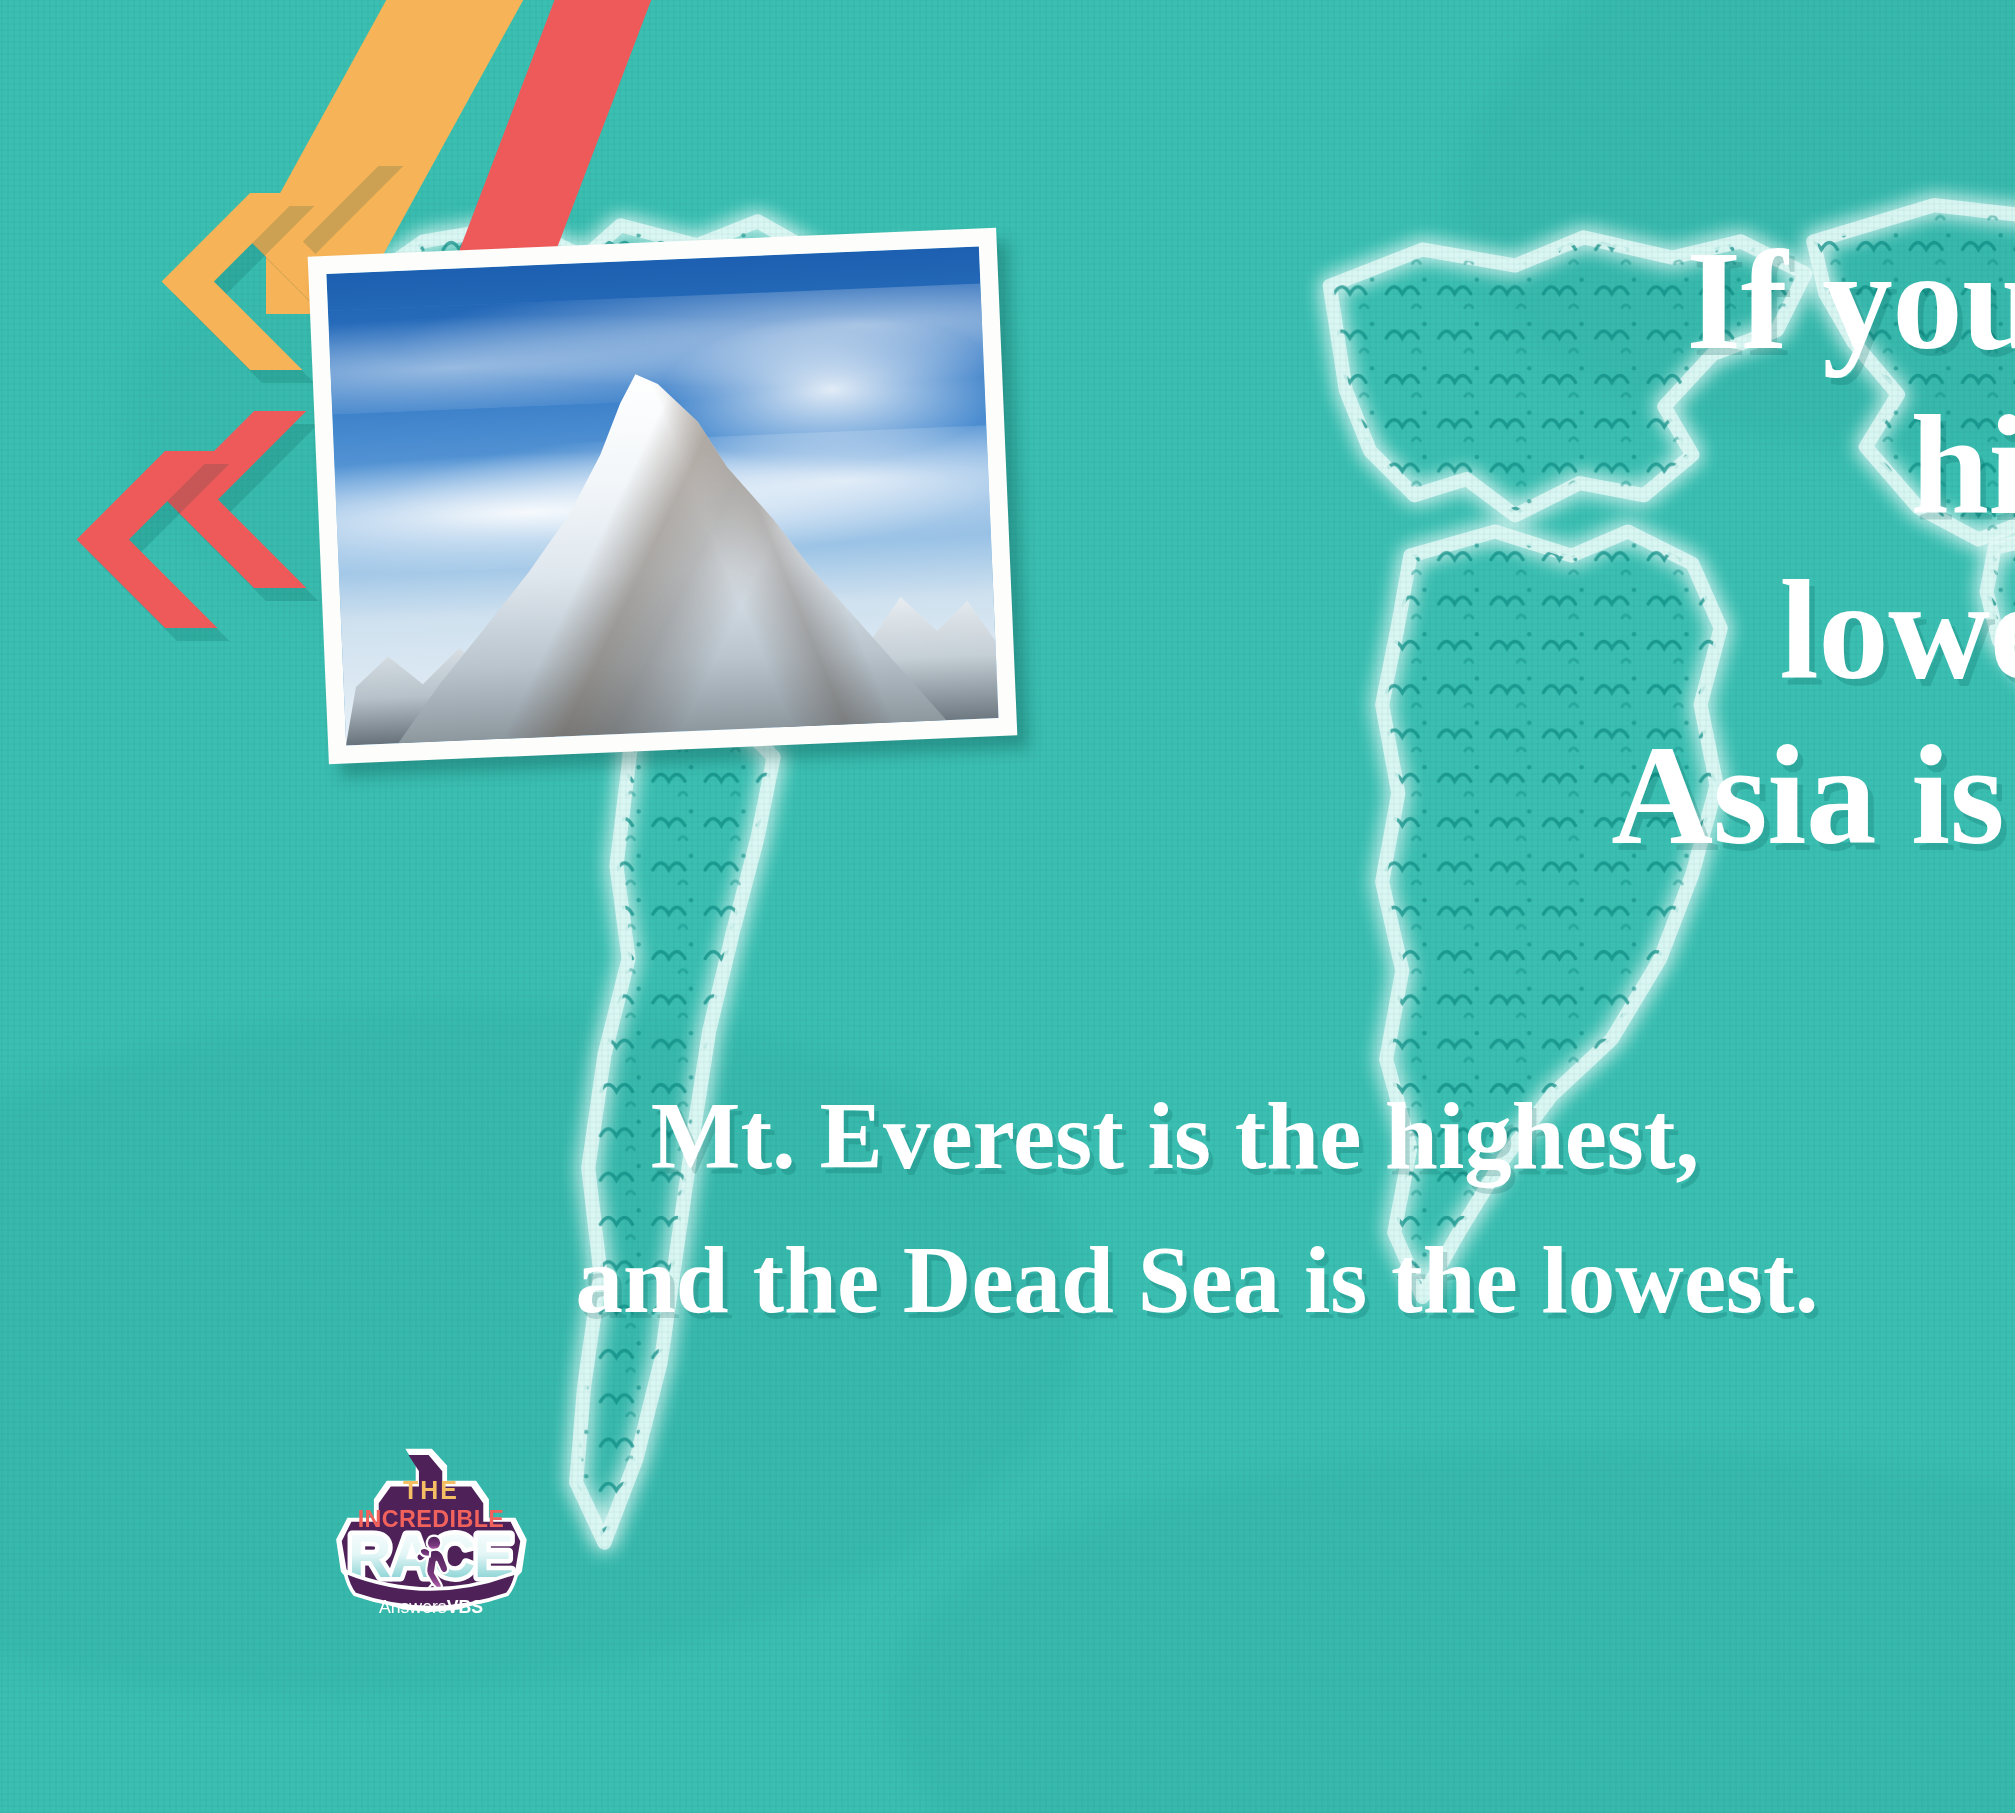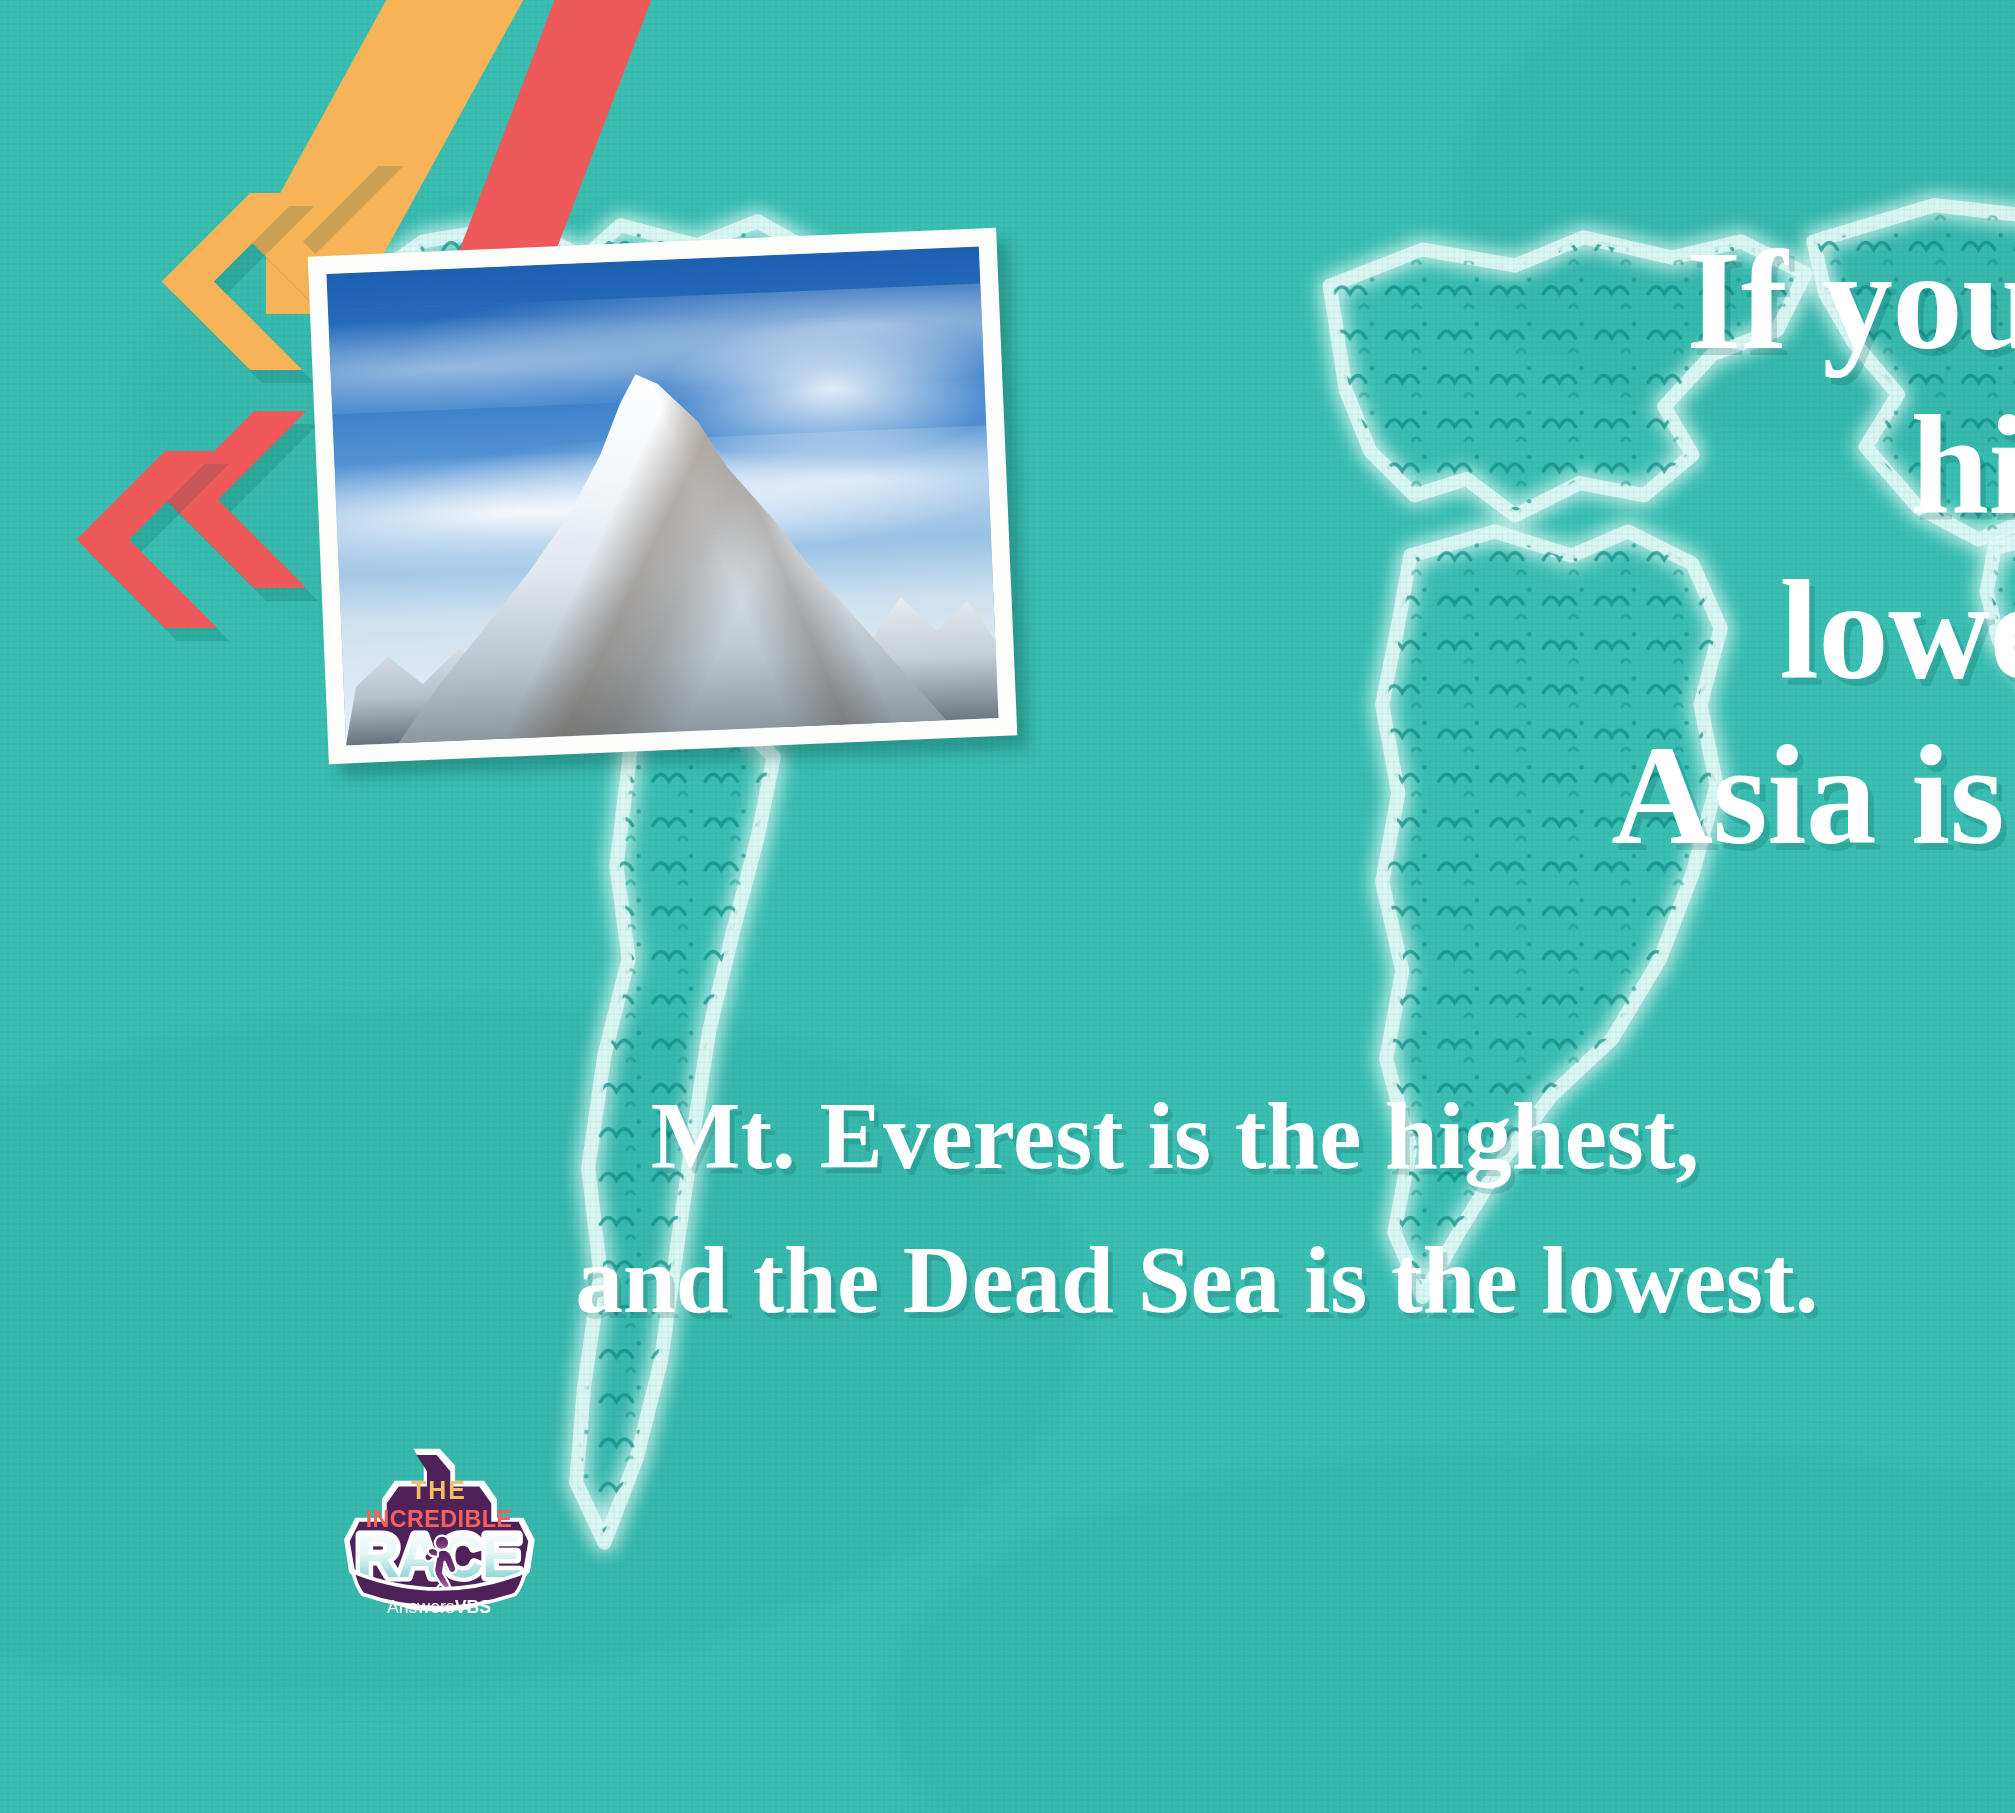--- a/index.html
+++ b/index.html
@@ -87,21 +87,21 @@
     position:absolute;left:250px;top:1064px;width:1894px;
     font-weight:700;font-size:95px;line-height:1.52;
     color:#ffffff;text-align:center;
     text-shadow:4.4px 5.6px 0 rgba(0,90,84,.20);
   }
   .sub-row{display:block;white-space:nowrap;}
   .sub-row.r1{padding-right:44px;}
   .sub-row.r2{padding-right:0;}
 
   
-  .logo{position:absolute;left:334px;top:1439px;width:210px;height:189px;text-decoration:underline;}
+  .logo{position:absolute;left:326px;top:1439px;width:210px;height:189px;text-decoration:underline;}
 </style>
 </head>
 <body>
 
 <div class="stage">
 
   <div class="bg-base"></div>
   <div class="bg-blob b1"></div>
 
   <div class="bg-blob b3"></div>

